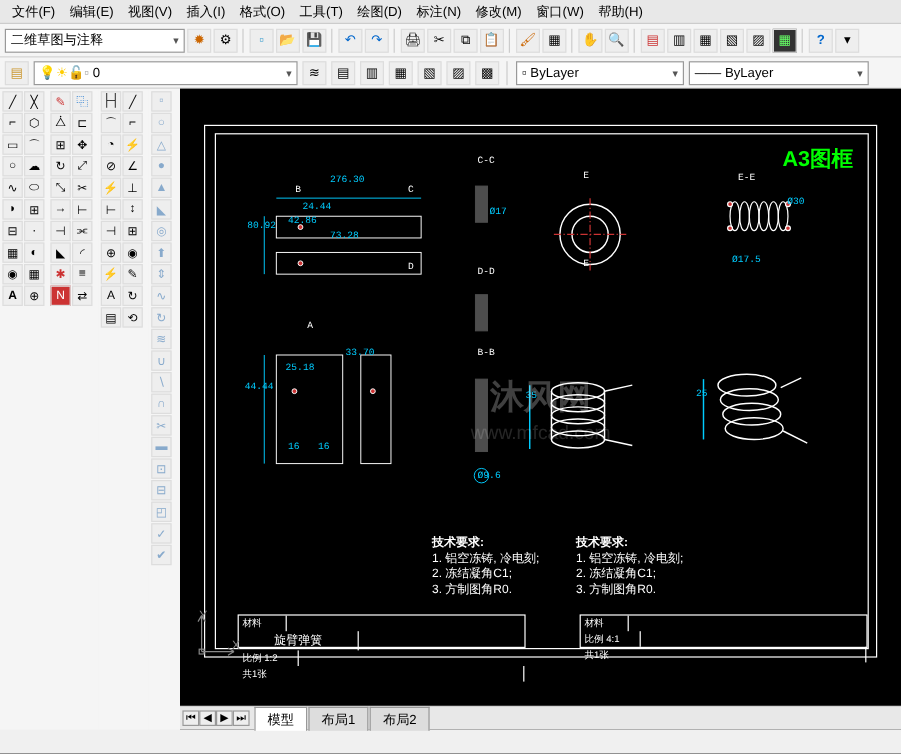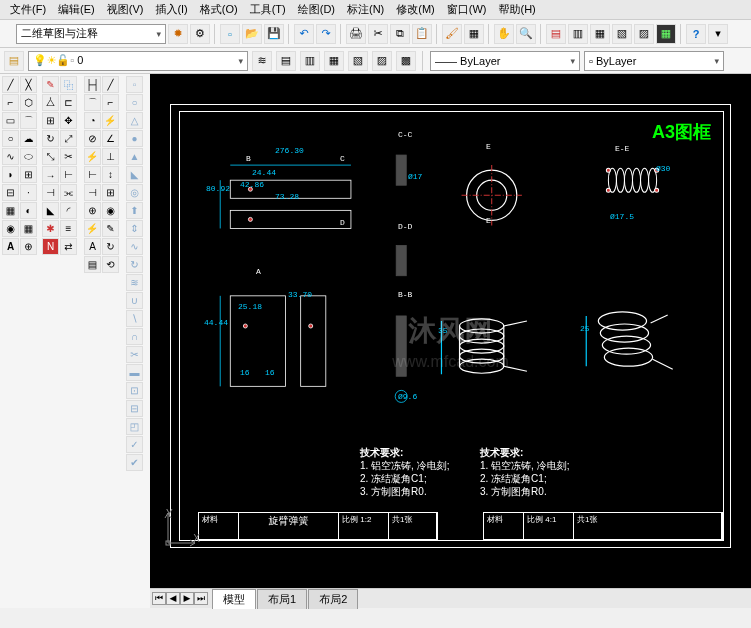--- a/index.html
+++ b/index.html
@@ -1,19 +1,19 @@
 <!DOCTYPE html>
 <html><head>
 <meta charset="utf-8">
 <style>
 * { margin: 0; padding: 0; box-sizing: border-box; font-family: "Microsoft YaHei", SimSun, sans-serif; }
 body { background: #f0f0f0; width: 751px; height: 628px; overflow: hidden; font-size: 11px; }
 .menubar { background: #e8e8e8; height: 20px; display: flex; align-items: center; padding: 0 4px; border-bottom: 1px solid #ccc; }
 .menubar span { padding: 2px 6px; cursor: pointer; }
-.toolbar { background: #f5f5f5; height: 28px; display: flex; align-items: center; padding: 2px 16px; border-bottom: 1px solid #ccc; gap: 2px; }
+.toolbar { background: #f5f5f5; height: 28px; display: flex; align-items: center; padding: 2px 4px; border-bottom: 1px solid #ccc; gap: 2px; }
 .toolbar2 { background: #f5f5f5; height: 26px; display: flex; align-items: center; padding: 2px 4px; border-bottom: 1px solid #ccc; gap: 4px; }
 .combo { background: #fff; border: 1px solid #999; height: 20px; padding: 1px 4px; font-size: 11px; display: flex; align-items: center; justify-content: space-between; }
 .combo::after { content: "▾"; font-size: 9px; color: #555; margin-left: 4px; }
 .tbtn { width: 20px; height: 20px; background: #eee; border: 1px solid #ddd; display: inline-flex; align-items: center; justify-content: center; font-size: 11px; cursor: pointer; }
 .sep { width: 2px; height: 20px; border-left: 1px solid #ccc; margin: 0 2px; }
 .workspace { display: flex; height: 534px; }
 .toolpanel { background: #f5f5f5; display: flex; flex-wrap: wrap; align-content: flex-start; padding: 2px; gap: 1px; }
 .tp1 { width: 40px; }
 .tp2 { width: 42px; }
 .tp3 { width: 42px; }
@@ -28,21 +28,21 @@
 .tabbar .tab { padding: 2px 10px; background: #fff; border: 1px solid #999; border-bottom: none; margin-right: 1px; cursor: pointer; }
 .tabbar .tab.inactive { background: #ddd; }
 .nav { display: flex; gap: 0; margin-right: 4px; }
 .nav span { width: 14px; text-align: center; cursor: pointer; border: 1px solid #999; background: #eee; font-size: 9px; }
 .ucs { position: absolute; left: 10px; bottom: 40px; width: 40px; height: 40px; }
 .ucs-y { position: absolute; left: 6px; top: 0; color: #888; font-size: 10px; }
 .ucs-x { position: absolute; right: 0; bottom: 4px; color: #888; font-size: 10px; }
 .watermark { position: absolute; left: 50%; top: 50%; transform: translate(-50%,-50%); color: rgba(255,255,255,0.25); font-size: 28px; font-weight: bold; pointer-events: none; }
 .watermark-sub { position: absolute; left: 50%; top: 56%; transform: translate(-50%,-50%); color: rgba(255,255,255,0.15); font-size: 16px; }
 .tech-req { position: absolute; color: #fff; font-size: 10px; line-height: 1.3; }
-.title-block { position: absolute; bottom: 0; border: 1px solid #fff; color: #fff; font-size: 8px; display: flex; }
+.title-block { position: absolute; bottom: 0; border: 1px solid #fff; color: #fff; font-size: 8px; display: flex; flex-direction: column; }
 .title-block div { border-right: 1px solid #fff; padding: 1px 3px; }
 .dim-label { position: absolute; color: #fff; font-size: 8px; font-family: Liberation Mono, monospace; }
 svg.drawing-svg { position: absolute; left: 0; top: 0; width: 100%; height: 100%; }
 </style>
 </head>
 <body>
 
 <div class="menubar">
   <span>文件(F)</span>
   <span>编辑(E)</span>
@@ -99,25 +99,25 @@
     <span><span style="color:#fc0">💡</span><span style="color:#fc0">☀</span><span style="color:#06c">🔓</span><span style="color:#999">▫</span> <span>0</span></span>
   </div>
   <span class="tbtn">≋</span>
   <span class="tbtn">▤</span>
   <span class="tbtn">▥</span>
   <span class="tbtn">▦</span>
   <span class="tbtn">▧</span>
   <span class="tbtn">▨</span>
   <span class="tbtn">▩</span>
   <div class="sep"></div>
+  <div class="combo" style="width:140px">
+    <span>▫ <span>ByLayer</span></span>
+  </div>
   <div class="combo" style="width:150px">
     <span>—— <span>ByLayer</span></span>
-  </div>
-  <div class="combo" style="width:140px">
-    <span>▫ <span>ByLayer</span></span>
   </div>
 </div>
 
 <div class="workspace">
 
   <div class="toolpanel tp1">
     <span class="tbtn">╱</span>
     <span class="tbtn">╳</span>
     <span class="tbtn">⌐</span>
     <span class="tbtn">⬡</span>

